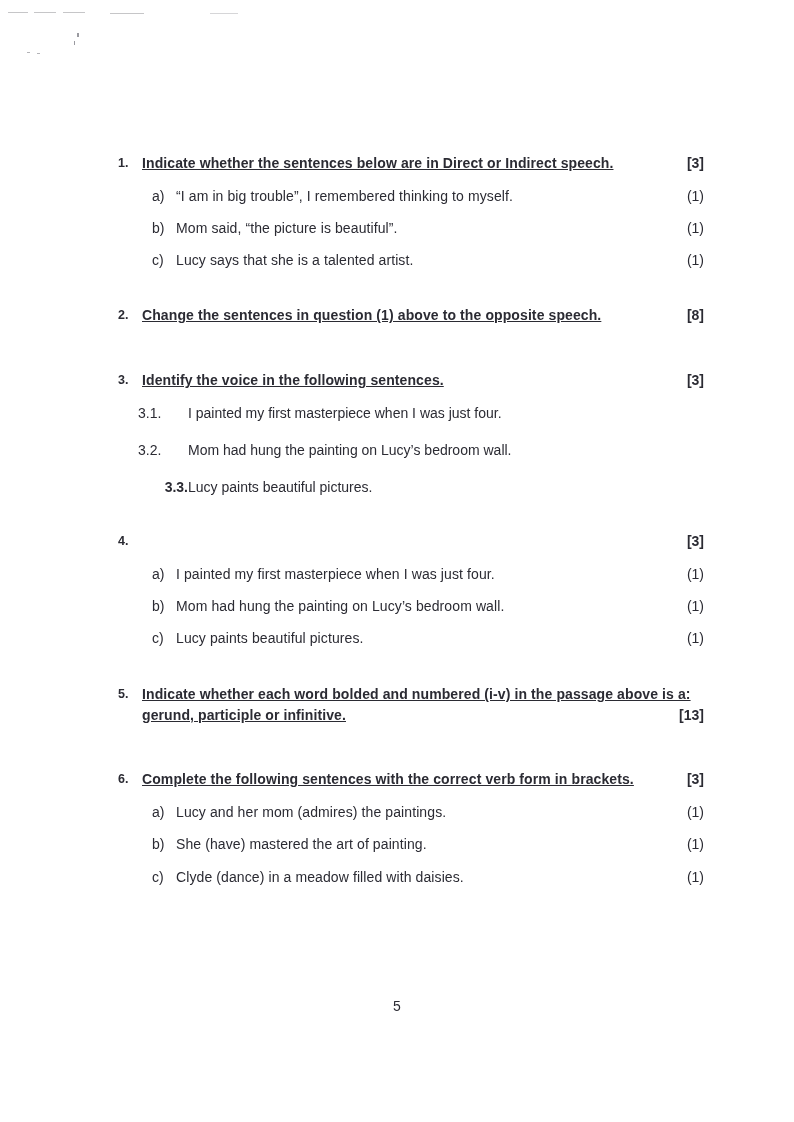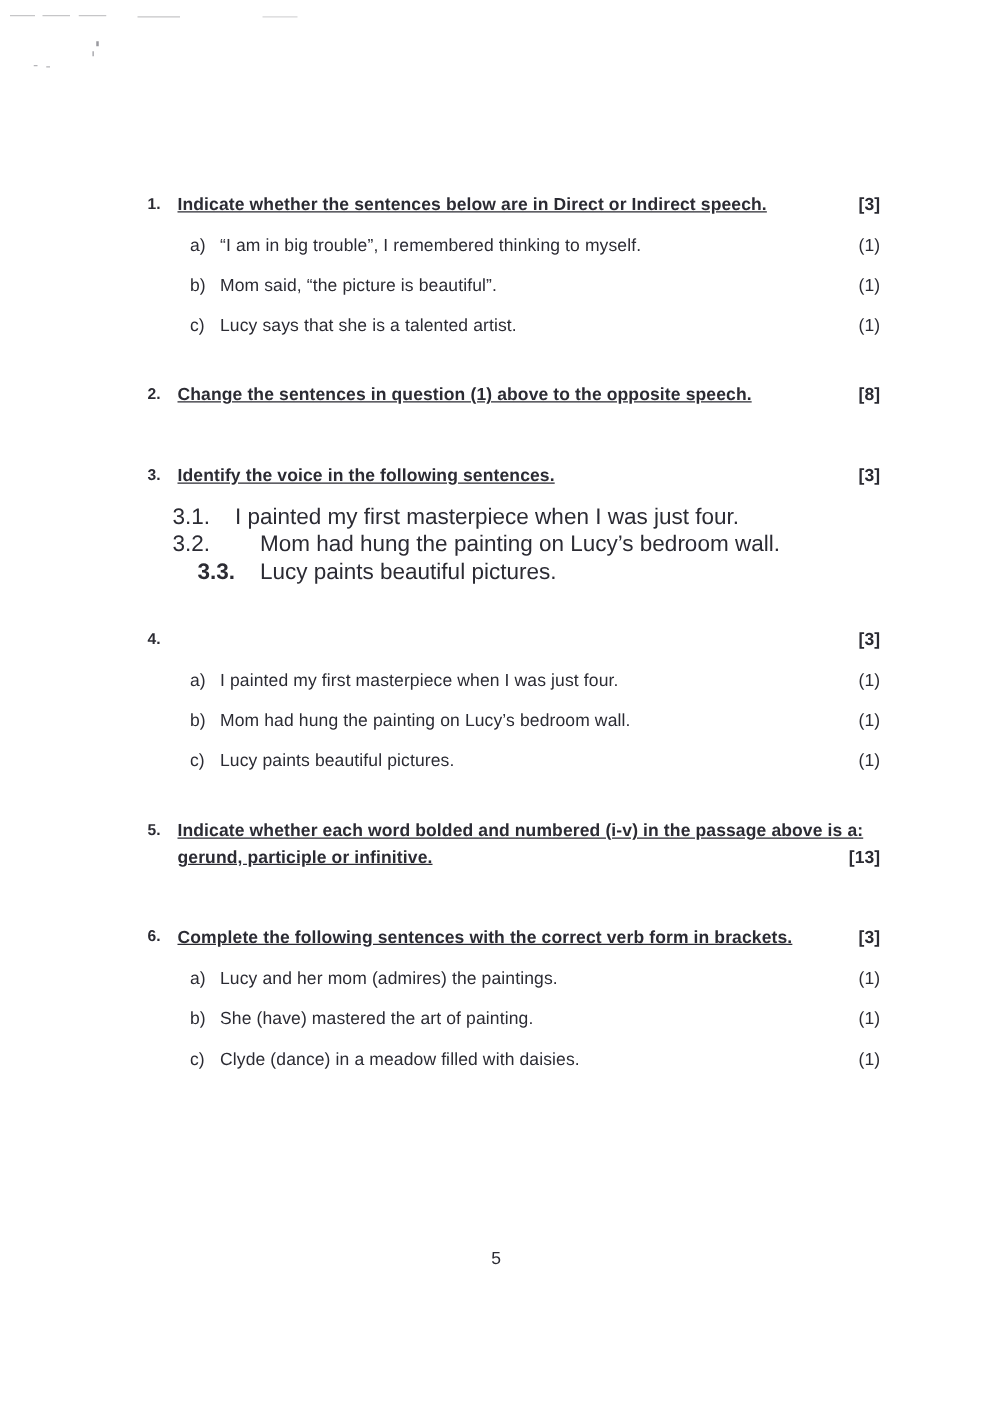--- a/index.html
+++ b/index.html
@@ -56,33 +56,33 @@
     margin-left: 34px;
     font-size: 14px;
     line-height: 21px;
   }
   .q-item .item-label { flex: none; width: 24px; }
   .q-item .item-text { letter-spacing: 0.1px; }
   .q-item .item-marks { margin-left: auto; flex: none; padding-left: 10px; }
   .sub-item {
     display: flex;
     margin-left: 20px;
-    font-size: 18px;
+    font-size: 14px;
     line-height: 22px;
   }
   .sub-item .sub-label { flex: none; width: 50px; }
   .sub-item .sub-label.bold { font-weight: bold; text-align: right; }
   .mt12 { margin-top: 12px; }
   .mt11 { margin-top: 11px; }
   .mt34 { margin-top: 34px; }
   .mt44 { margin-top: 44px; }
   .mt33 { margin-top: 33px; }
   .mt35 { margin-top: 35px; }
   .mt43 { margin-top: 43px; }
-  .mt1  { margin-top: 0; gap: 20px; }
+  .mt1  { margin-top: 15px; }
   .page-number {
     position: absolute;
     top: 998px;
     left: 0;
     right: 0;
     text-align: center;
     font-size: 14px;
     color: #2b2b33;
   }
   .artifact {

